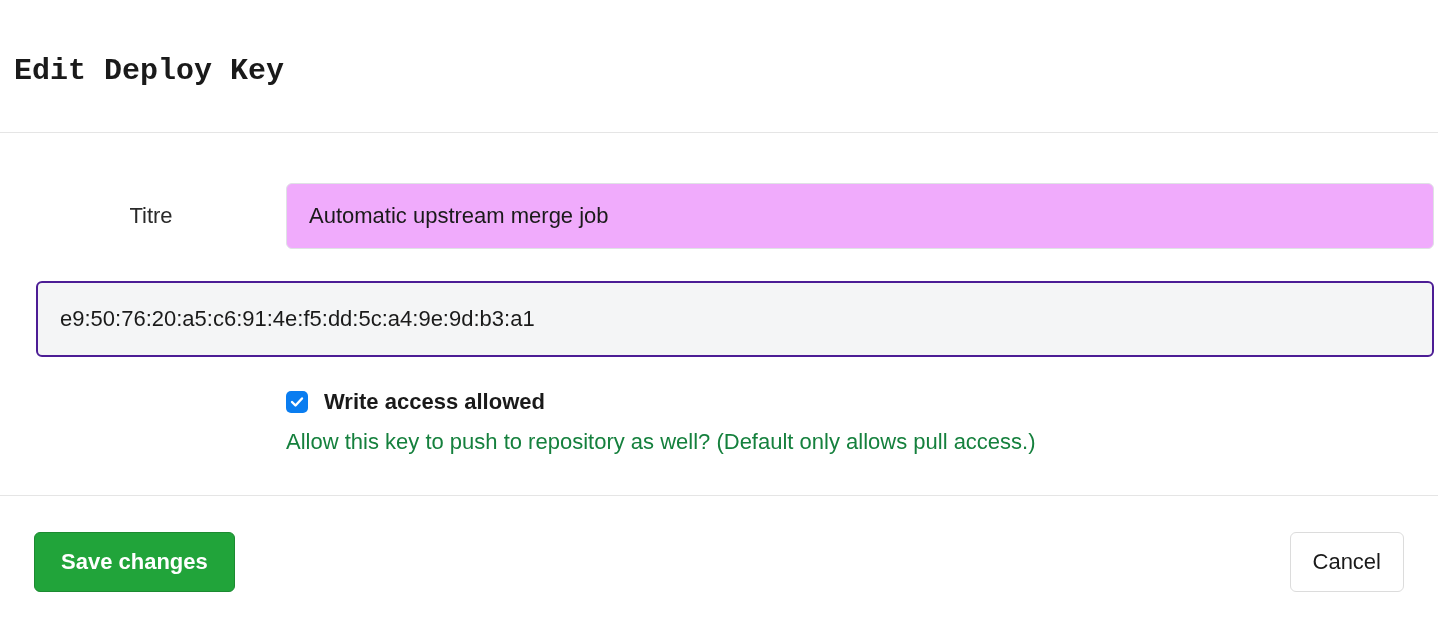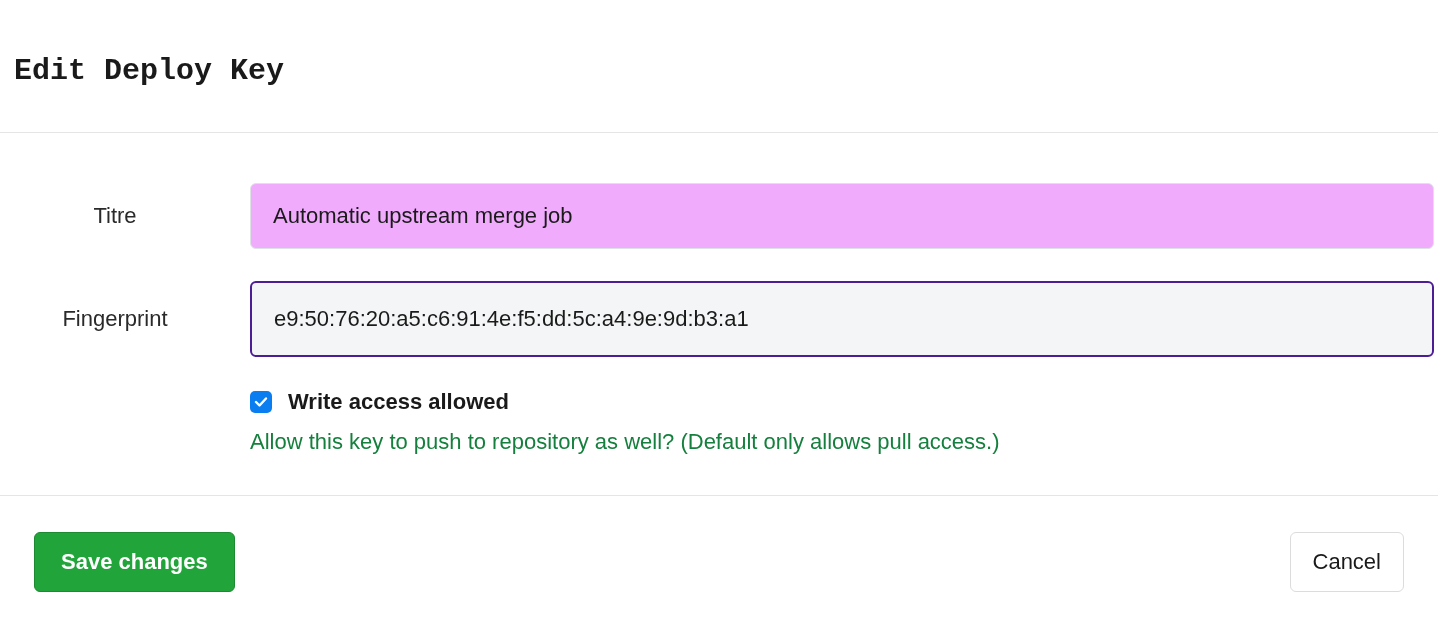--- a/index.html
+++ b/index.html
@@ -21,20 +21,21 @@
       color: #1a1a1a;
       font-family: Liberation Mono, monospace;
     }
     .divider {
       border: none;
       border-top: 1px solid #e5e5e5;
       margin: 0;
     }
     .form-area {
       padding: 50px 0 40px 0;
+      margin-left: 36px;
     }
     .form-row {
       display: flex;
       align-items: center;
       margin-bottom: 32px;
     }
     .form-label {
       width: 250px;
       text-align: center;
       font-size: 22px;
@@ -147,21 +148,20 @@
 <div class="form-area">
 
   <div class="form-row">
     <label class="form-label">Titre</label>
     <div class="form-control">
       <input type="text" class="text-input" value="Automatic upstream merge job" style="">
     </div>
   </div>
 
   <div class="form-row">
-    <label class="form-label">Fingerprint</label>
     <div class="form-control">
       <div class="readonly-input">e9:50:76:20:a5:c6:91:4e:f5:dd:5c:a4:9e:9d:b3:a1</div>
     </div>
   </div>
 
   <div class="checkbox-row">
     <div class="checkbox-wrap">
       <div class="checkbox-line">
         <span class="checkbox">
           <svg viewBox="0 0 14 14">

